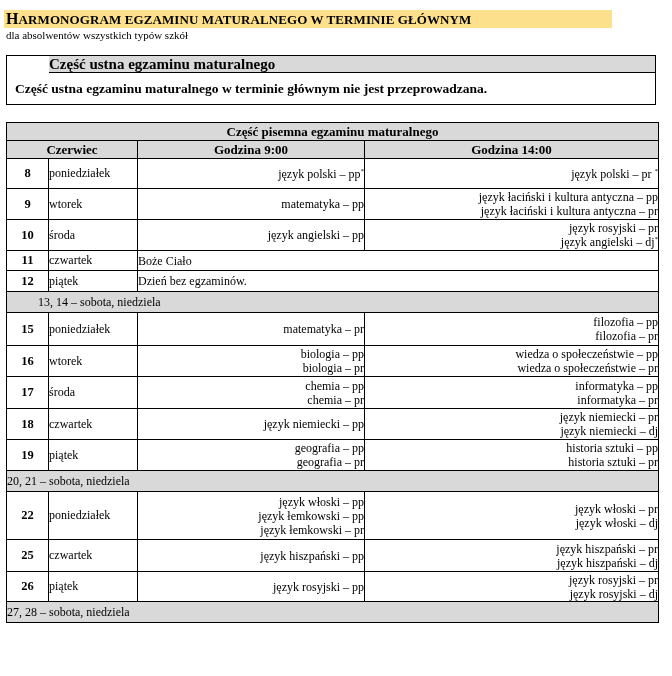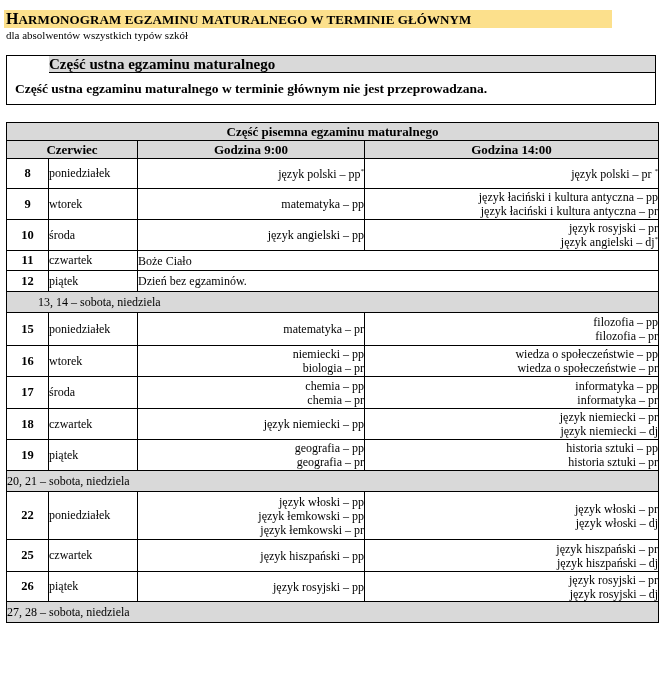--- a/index.html
+++ b/index.html
@@ -138,21 +138,21 @@
         </td>
         <td class="cell">
           <span class="line"><span>filozofia – pp</span></span>
           <span class="line"><span>filozofia – pr</span></span>
         </td>
       </tr>
       <tr style="height: 31px;">
         <td class="num">16</td>
         <td class="day">wtorek</td>
         <td class="cell">
-          <span class="line"><span>niemiecki – pp</span></span>
+          <span class="line"><span>biologia – pp</span></span>
           <span class="line"><span>biologia – pr</span></span>
         </td>
         <td class="cell">
           <span class="line"><span>wiedza o społeczeństwie – pp</span></span>
           <span class="line"><span>wiedza o społeczeństwie – pr</span></span>
         </td>
       </tr>
       <tr style="height: 32px;">
         <td class="num">17</td>
         <td class="day">środa</td>

